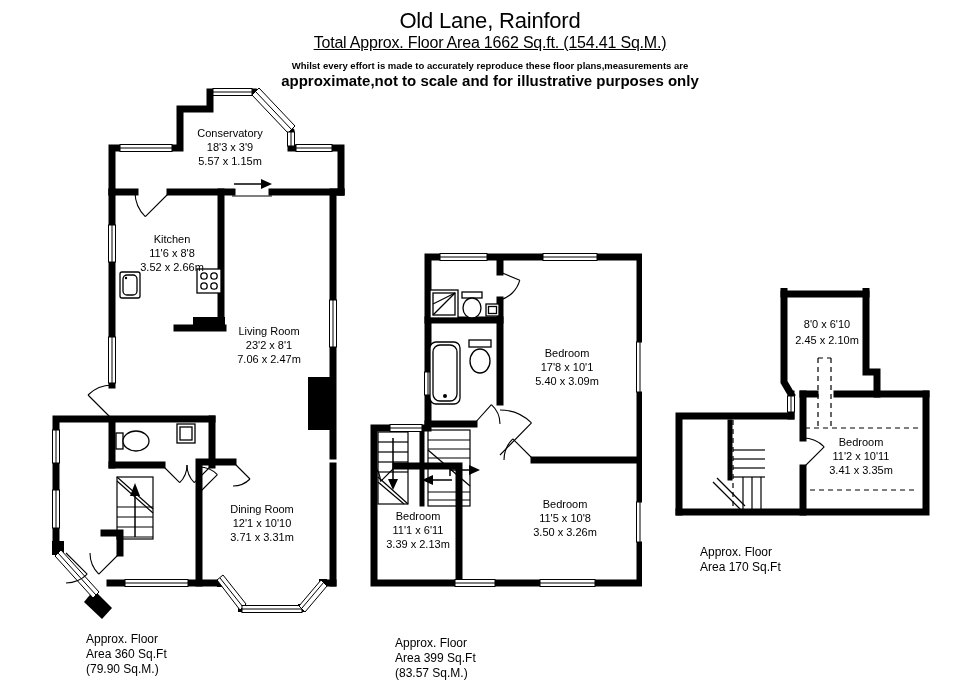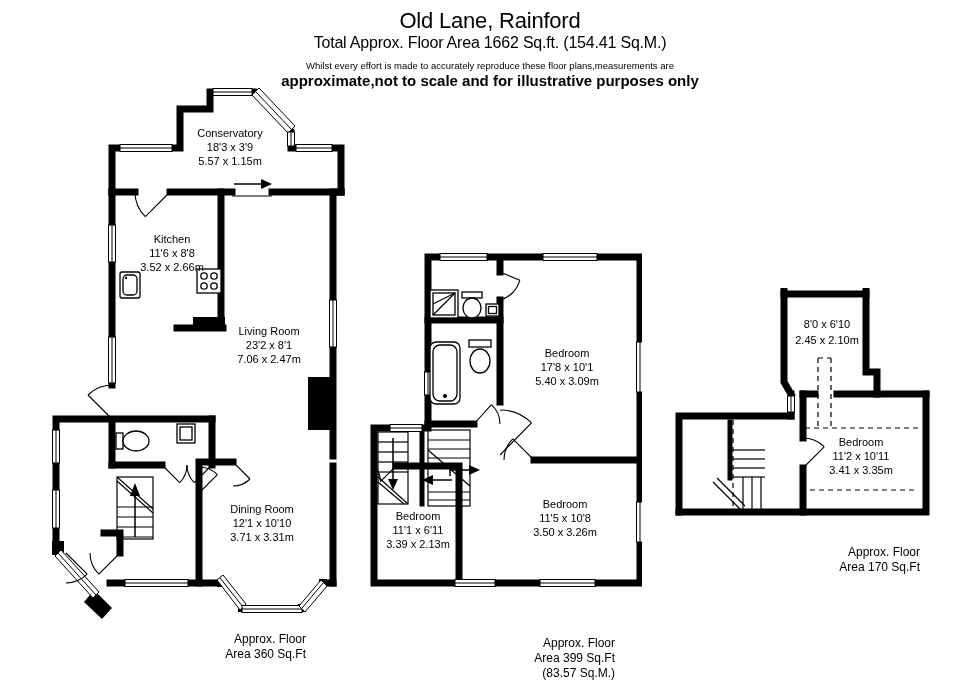--- a/index.html
+++ b/index.html
@@ -1,24 +1,24 @@
 <!DOCTYPE html>
 <html><head>
 <meta charset="utf-8">
 <style>
   html,body{margin:0;padding:0;background:#ffffff;}
   #page{position:relative;width:980px;height:692px;background:#fff;overflow:hidden;
         font-family:"Liberation Sans",sans-serif;color:#000;}
   .hdr{position:absolute;left:0;width:980px;text-align:center;}
   #title{top:8px;font-size:22px;letter-spacing:-0.2px;}
-  #subtitle{top:34px;font-size:16px;letter-spacing:-0.2px;}
-  #disc1{top:60px;font-size:9.5px;font-weight:400;}
+  #subtitle{top:34px;font-size:16px;letter-spacing:-0.2px;text-decoration:underline;}
+  #disc1{top:60px;font-size:9.5px;font-weight:700;}
   #disc2{top:72px;font-size:15px;font-weight:700;}
   .plan{position:absolute;}
-  .caption{position:absolute;width:220px;text-align:right;font-size:12px;line-height:15px;}
+  .caption{position:absolute;width:220px;text-align:left;font-size:12px;line-height:15px;}
   
   .wall{stroke:#000;stroke-width:7;fill:none;stroke-linecap:square;}
   .wall5{stroke:#000;stroke-width:5;fill:none;stroke-linecap:square;}
   .blk{fill:#000;stroke:none;}
   .thin{stroke:#000;stroke-width:1.2;fill:none;}
   .fix{stroke:#000;stroke-width:1.3;fill:#fff;}
   .win{fill:#fff;stroke:#000;stroke-width:1;}
   .wline{stroke:#000;stroke-width:1;fill:none;}
   .door{stroke:#000;stroke-width:1.1;fill:none;}
   .dash{stroke:#000;stroke-width:1.2;fill:none;stroke-dasharray:5 4;}
@@ -303,20 +303,21 @@
     <g>
       <text class="lbl" x="188" y="158">Bedroom</text>
       <text class="lbl" x="188" y="172">11'2 x 10'11</text>
       <text class="lbl" x="188" y="186">3.41 x 3.35m</text>
     </g>
   </svg>
 
   <div class="caption" style="left:86px;top:632px">
     <div>Approx. Floor</div>
     <div>Area 360 Sq.Ft</div>
+    <div>(79.90 Sq.M.)</div>
   </div>
   <div class="caption" style="left:395px;top:636px">
     <div>Approx. Floor</div>
     <div>Area 399 Sq.Ft</div>
     <div>(83.57 Sq.M.)</div>
   </div>
   <div class="caption" style="left:700px;top:545px">
     <div>Approx. Floor</div>
     <div>Area 170 Sq.Ft</div>
   </div>

